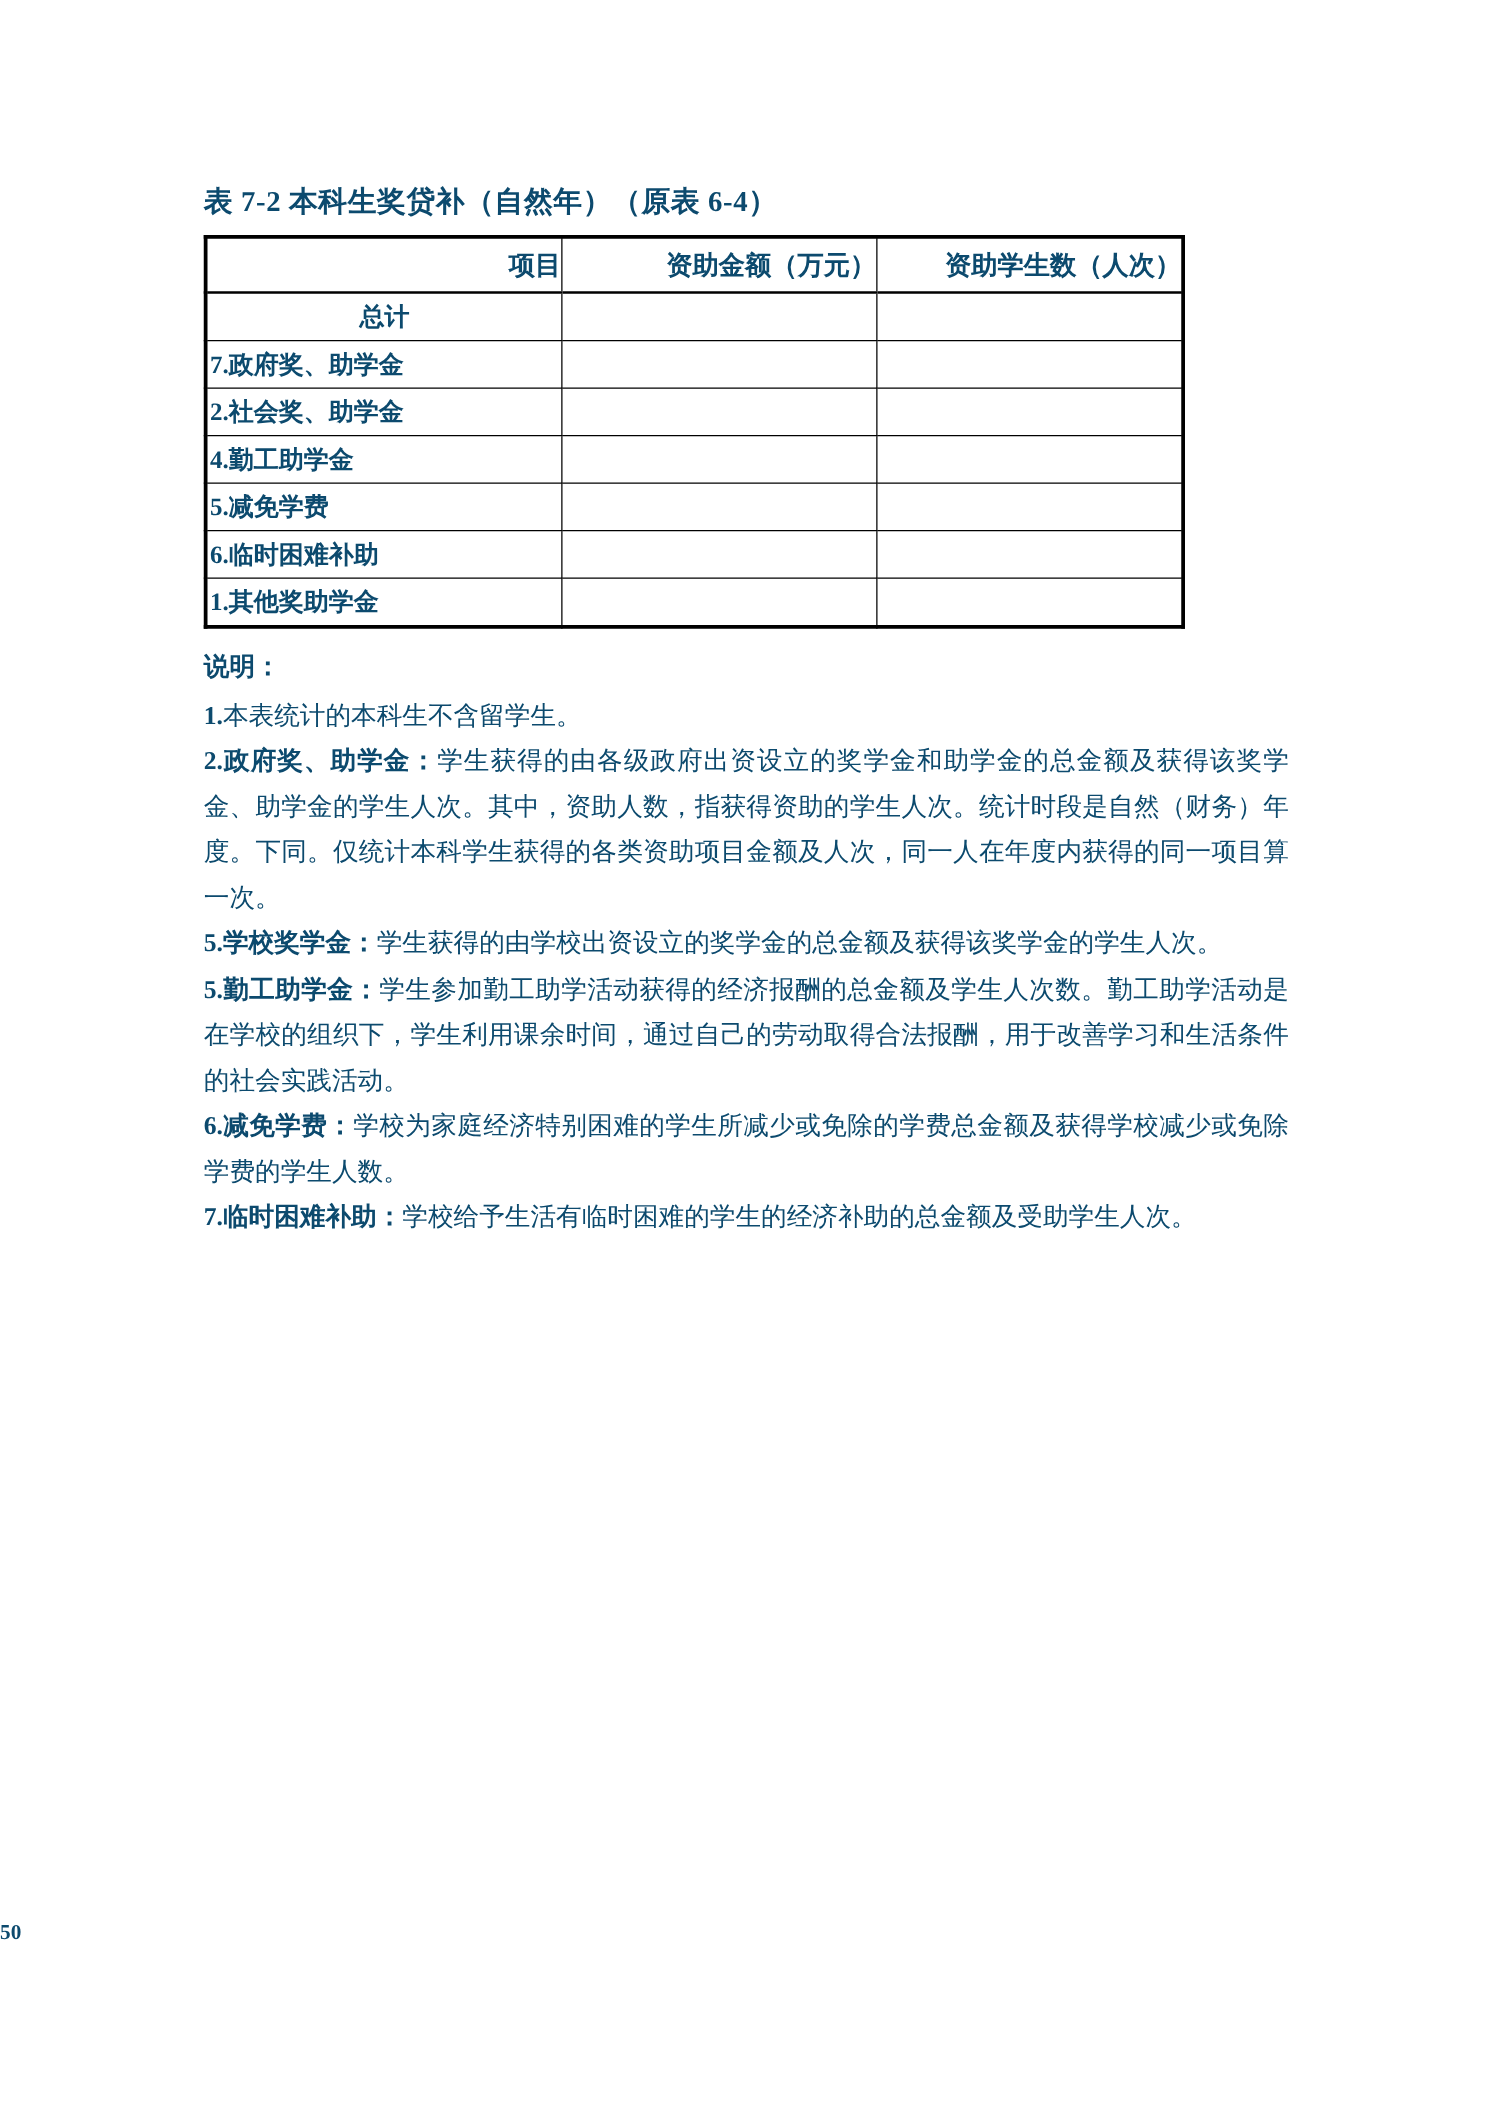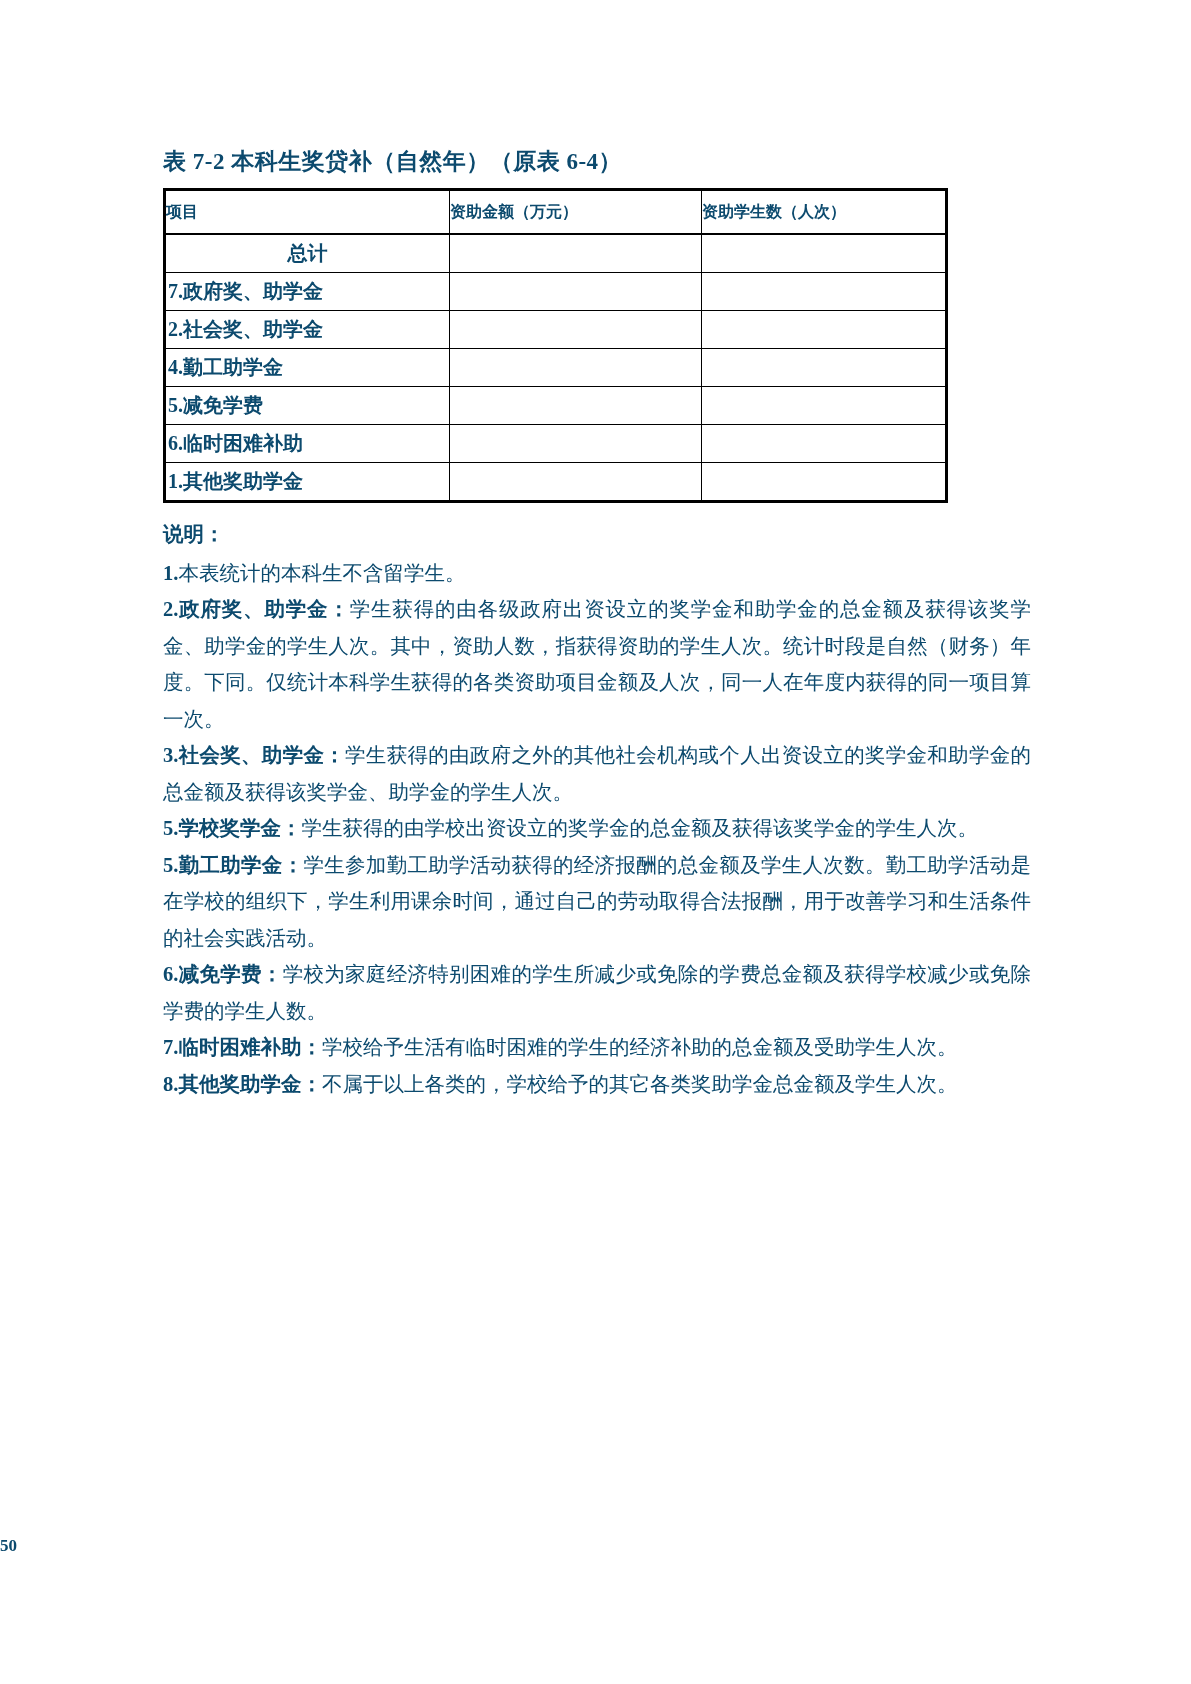--- a/index.html
+++ b/index.html
@@ -34,23 +34,23 @@
   table.form, table.form th, table.form td {
     border: 1.5px solid #000;
   }
   table.form { border: 3px solid #000; }
   table.form thead th { border-bottom: 2px solid #000; }
   col.c1 { width: 285px; }
   col.c2 { width: 252px; }
   col.c3 { width: 245px; }
   table.form th {
     height: 42px;
-    font-size: 16px;
+    font-size: 21px;
     font-weight: bold;
-    text-align: left;
+    text-align: right;
     padding: 0;
   }
   table.form td {
     height: 37px;
     font-size: 20px;
     font-weight: bold;
     text-align: left;
     padding: 0 2px;
     overflow: hidden;
     white-space: nowrap;
@@ -133,25 +133,23 @@
             <td></td>
           </tr>
         </tbody>
     </table>
 
     <div class="notes">
       <p class="notes-heading">说明：</p>
       <div id="notes-list">
           <p><span class="note-label">1.</span><span>本表统计的本科生不含留学生。</span></p>
           <p><span class="note-label">2.政府奖、助学金：</span><span>学生获得的由各级政府出资设立的奖学金和助学金的总金额及获得该奖学金、助学金的学生人次。其中，资助人数，指获得资助的学生人次。统计时段是自然（财务）年度。下同。仅统计本科学生获得的各类资助项目金额及人次，同一人在年度内获得的同一项目算一次。</span></p>
-          <p><span class="note-label">3.社会奖、助学金：</span><span>学生获得的由政府之外的其他社会机构或个人出资设立的奖学金和助学金的总金额及获得该奖学金、助学金的学生人次。</span></p>
           <p><span class="note-label">5.学校奖学金：</span><span>学生获得的由学校出资设立的奖学金的总金额及获得该奖学金的学生人次。</span></p>
           <p><span class="note-label">5.勤工助学金：</span><span>学生参加勤工助学活动获得的经济报酬的总金额及学生人次数。勤工助学活动是在学校的组织下，学生利用课余时间，通过自己的劳动取得合法报酬，用于改善学习和生活条件的社会实践活动。</span></p>
           <p><span class="note-label">6.减免学费：</span><span>学校为家庭经济特别困难的学生所减少或免除的学费总金额及获得学校减少或免除学费的学生人数。</span></p>
           <p><span class="note-label">7.临时困难补助：</span><span>学校给予生活有临时困难的学生的经济补助的总金额及受助学生人次。</span></p>
-          <p><span class="note-label">8.其他奖助学金：</span><span>不属于以上各类的，学校给予的其它各类奖助学金总金额及学生人次。</span></p>
         </div>
     </div>
 
   </div>
 
   <div class="page-number">50</div>
 </div>
 
 </body></html>

